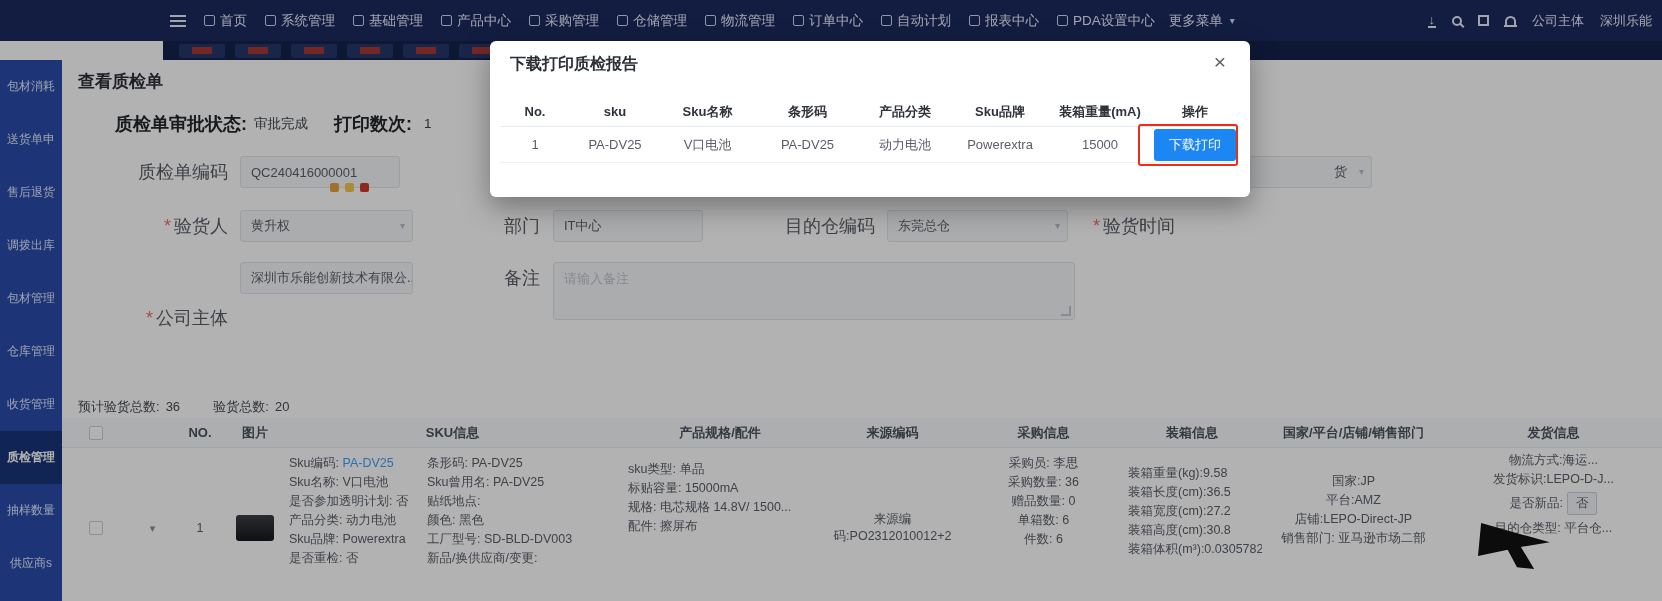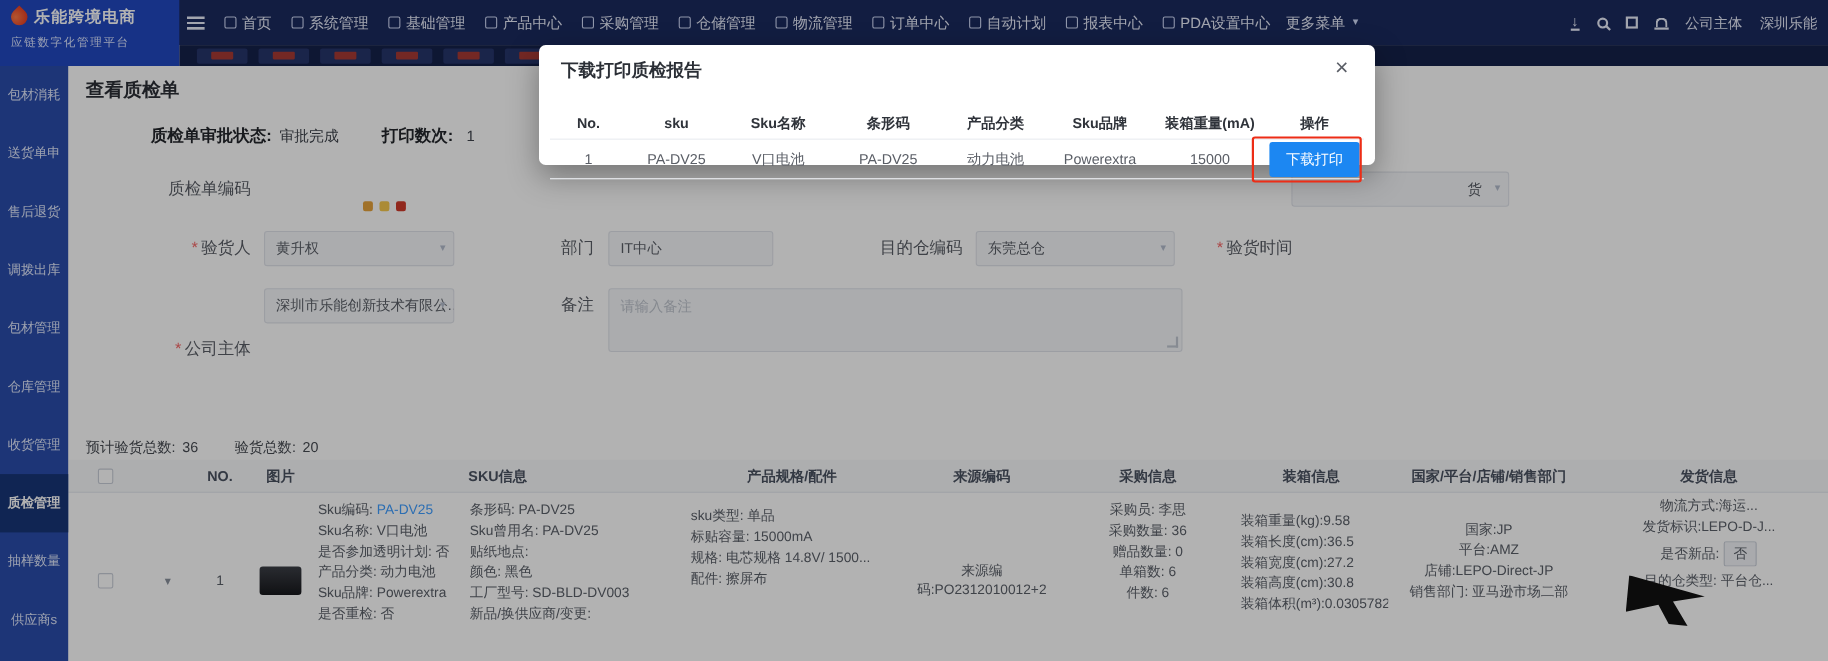--- a/index.html
+++ b/index.html
@@ -35,21 +35,21 @@
 
   
   .sidebar { position:absolute; left:0; top:60px; bottom:0; width:62px; background:#2a4cab; z-index:2; }
   .side-item { height:53px; display:flex; align-items:center; justify-content:center; font-size:12px; color:#dfe6fa; cursor:pointer; white-space:nowrap; }
   .side-item.active { background:#183677; color:#fff; font-weight:bold; }
 
   
   .content { position:absolute; left:62px; top:60px; right:0; bottom:0; background:#fff; overflow:hidden; }
   .page-title { position:absolute; left:16px; top:10px; font-size:17px; font-weight:bold; color:#2b2f36; }
 
-  .lbl { position:absolute; height:32px; line-height:32px; text-align:right; color:#5a5e66; font-size:15px; white-space:nowrap; }
+  .lbl { position:absolute; height:32px; line-height:32px; text-align:right; color:#5a5e66; font-size:18px; white-space:nowrap; }
   .lblb { font-weight:bold; color:#23262b; }
   .req { color:#f56c6c; margin-right:3px; }
   .val { position:absolute; height:20px; line-height:20px; color:#3f444c; font-size:13.5px; }
   .fld { position:absolute; height:32px; background:#f5f7fa; border:1px solid #e0e3ea; border-radius:3px; line-height:30px; padding:0 24px 0 10px; color:#5a5e66; font-size:13px; white-space:nowrap; overflow:hidden; }
   .fld .chev { position:absolute; right:7px; top:0; line-height:30px; color:#b4bccc; font-size:10px; }
   input.fld { padding:0 10px; }
   .fld.right { text-align:right; }
   .ic-cal { display:inline-block; width:12px; height:12px; border:1.5px solid #b4bccc; border-top-width:4px; border-radius:2px; margin-right:7px; vertical-align:-2px; }
   .date-txt { color:#8a919c; }
   textarea.fld { height:58px; line-height:18px; padding:7px 10px; resize:none; width:522px; font-family:inherit; }
@@ -86,21 +86,21 @@
   .c7 { padding-top:6px; }
   .c8 { padding-top:16px; text-align:left; padding-left:6px; }
   .c9 { padding-top:24px; }
   .c10 { padding-top:3px; }
   .lnk { color:#409eff; text-decoration:none; cursor:pointer; }
   .tagbox { display:inline-block; border:1px solid #c9ced8; background:#f2f4f8; border-radius:2px; padding:1px 8px; margin-left:4px; }
 
   
   .overlay { position:absolute; inset:0; background:rgba(0,0,0,0.30); z-index:10; }
   .cursor-shape { position:absolute; left:1478px; top:523px; width:78px; height:46px; background:#0c0c0c; clip-path:polygon(4% 0, 92% 42%, 55% 52%, 72% 100%, 50% 96%, 38% 58%, 0 72%); z-index:15; }
-  .modal { position:absolute; left:490px; top:41px; width:760px; height:109px; background:#fff; border-radius:6px; box-shadow:0 10px 28px rgba(0,0,0,.35); z-index:20; }
+  .modal { position:absolute; left:490px; top:41px; width:760px; height:156px; background:#fff; border-radius:6px; box-shadow:0 10px 28px rgba(0,0,0,.35); z-index:20; }
   .m-title { position:absolute; left:20px; top:13px; font-size:16px; font-weight:bold; color:#2b2f36; }
   .m-close { position:absolute; right:24px; top:10px; font-size:21px; color:#5a5e66; cursor:pointer; line-height:1; }
   .m-table { position:absolute; left:10px; top:56px; width:740px; }
   .m-head, .m-row { display:flex; align-items:center; }
   .m-head { height:30px; border-bottom:1px solid #e8ebf0; font-size:13px; font-weight:bold; color:#2f333a; }
   .m-row { height:36px; border-bottom:1px solid #eef1f5; font-size:13px; color:#5a5e66; }
   .mc { flex:0 0 auto; text-align:center; }
   .w70{width:70px;} .w90{width:90px;} .w95{width:95px;} .w105{width:105px;} .w100{width:100px;}
   .btn-primary { display:inline-block; background:#1c87f2; color:#fff; font-size:13px; border:none; border-radius:3px; padding:7px 15px; cursor:pointer; }
   .annotation { position:absolute; left:648px; top:83px; width:100px; height:42px; border:2.5px solid #ed2d16; border-radius:3px; pointer-events:none; z-index:5; }
@@ -176,27 +176,20 @@
     <div class="top-right">
       <span class="ic-dl">↓</span>
       <span class="ic-search"></span>
       <span class="ic-fs"></span>
       <span class="ic-bell"></span>
       <span class="tr-text">公司主体</span>
       <span class="tr-text trunc">深圳乐能</span>
     </div>
   </header>
 
-  <div class="logo">
-    <div class="logo-row">
-      <span class="flame"></span>
-      <span class="logo-title">乐能跨境电商</span>
-    </div>
-    <div class="logo-sub">应链数字化管理平台</div>
-  </div>
 
   <div class="tabstrip">
     <div class="chip">
         <i></i>
       </div>
     <div class="chip">
         <i></i>
       </div>
     <div class="chip">
         <i></i>
@@ -257,20 +250,21 @@
 
   <main class="content">
     <div class="page-title">查看质检单</div>
 
     <div class="lbl lblb" style="left:20px; top:48px; width:165px;">质检单审批状态:</div>
     <div class="val" style="left:192px; top:54px;">审批完成</div>
     <div class="lbl lblb" style="left:270px; top:48px; width:80px;">打印数次:</div>
     <div class="val" style="left:362px; top:54px;">1</div>
 
     <div class="lbl" style="left:40px; top:96px; width:126px;">质检单编码</div>
+    <input class="fld" style="left: 178px; top: 96px; width: 160px;" readonly="" value="QC240416000001">
     <div class="dots" style="left:268px; top:123px;">
       <i style="background:#e6a23c;"></i>
         <i style="background:#f5c84c;"></i>
         <i style="background:#d03a2a;"></i>
     </div>
     <div class="fld right" style="left:1112px; top:96px; width:198px;">
       <span>货</span>
       <span class="chev">▾</span>
     </div>
 

